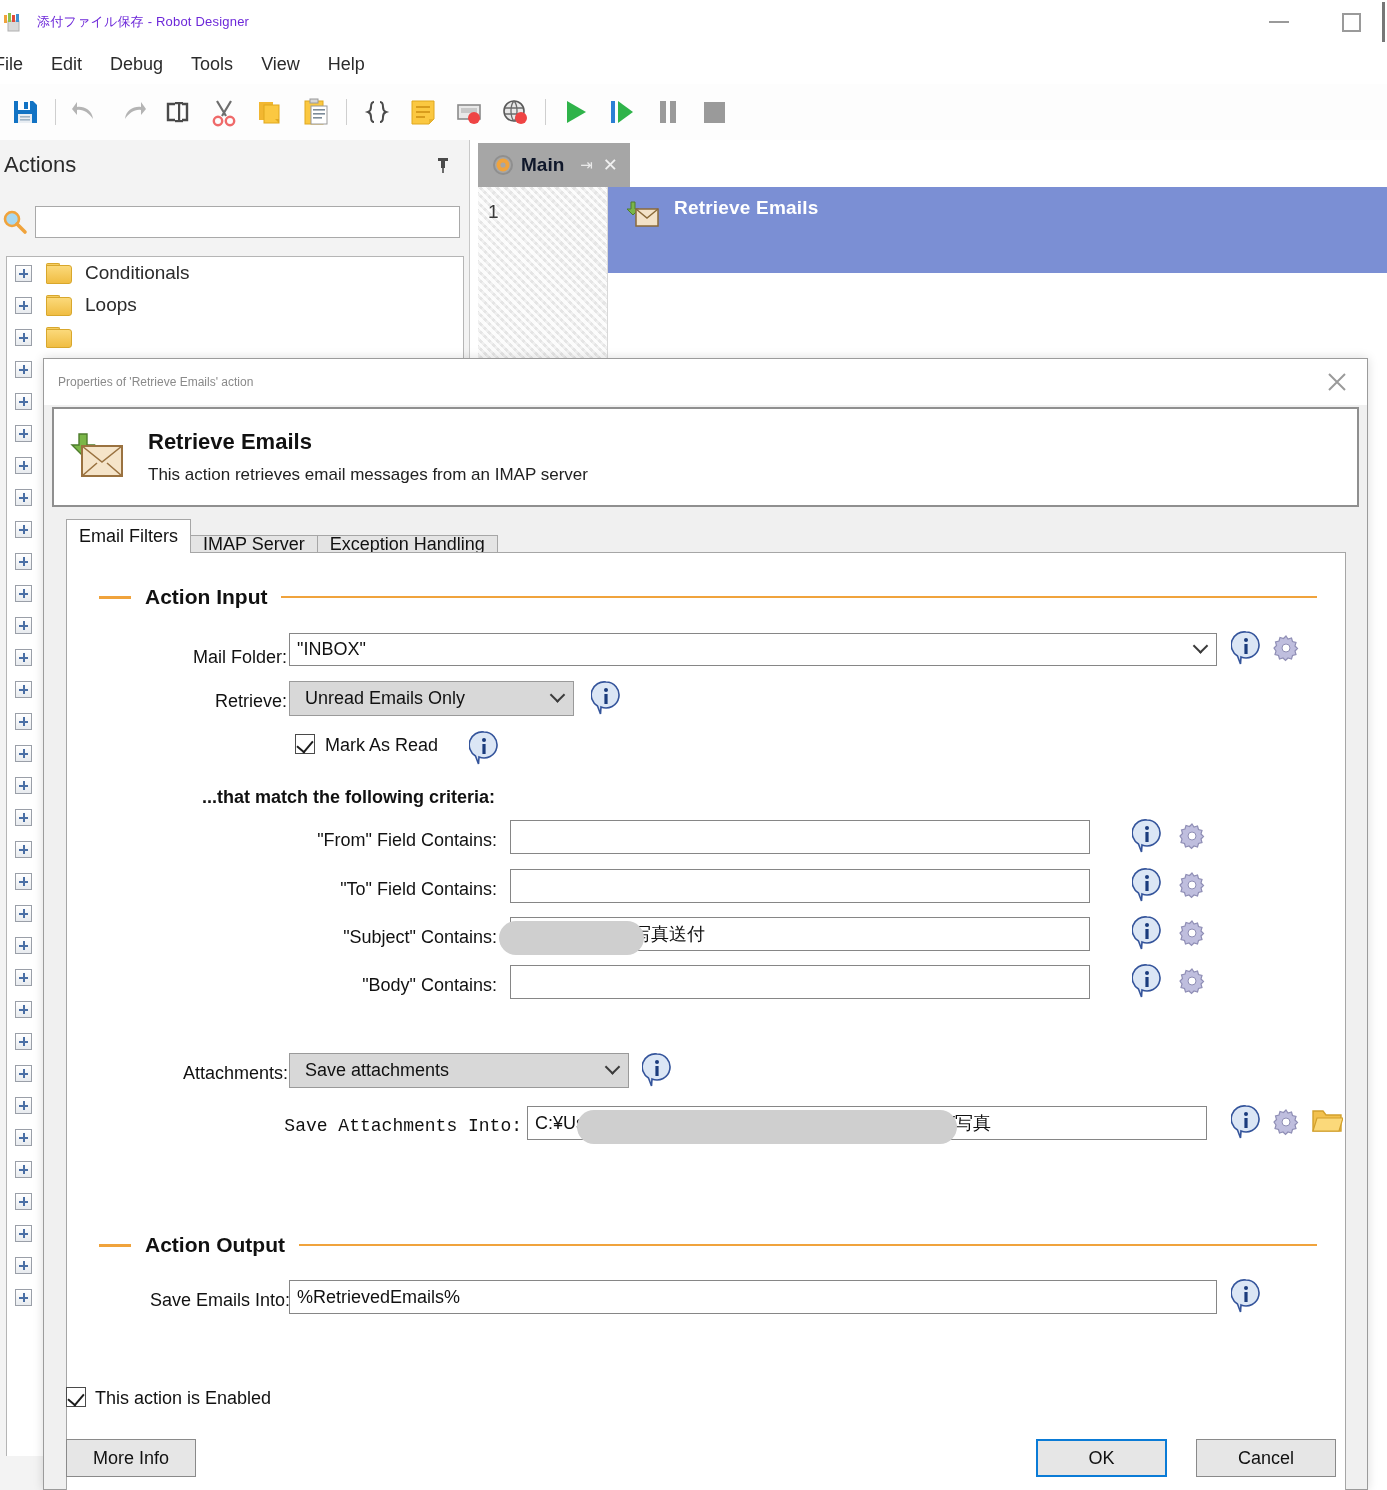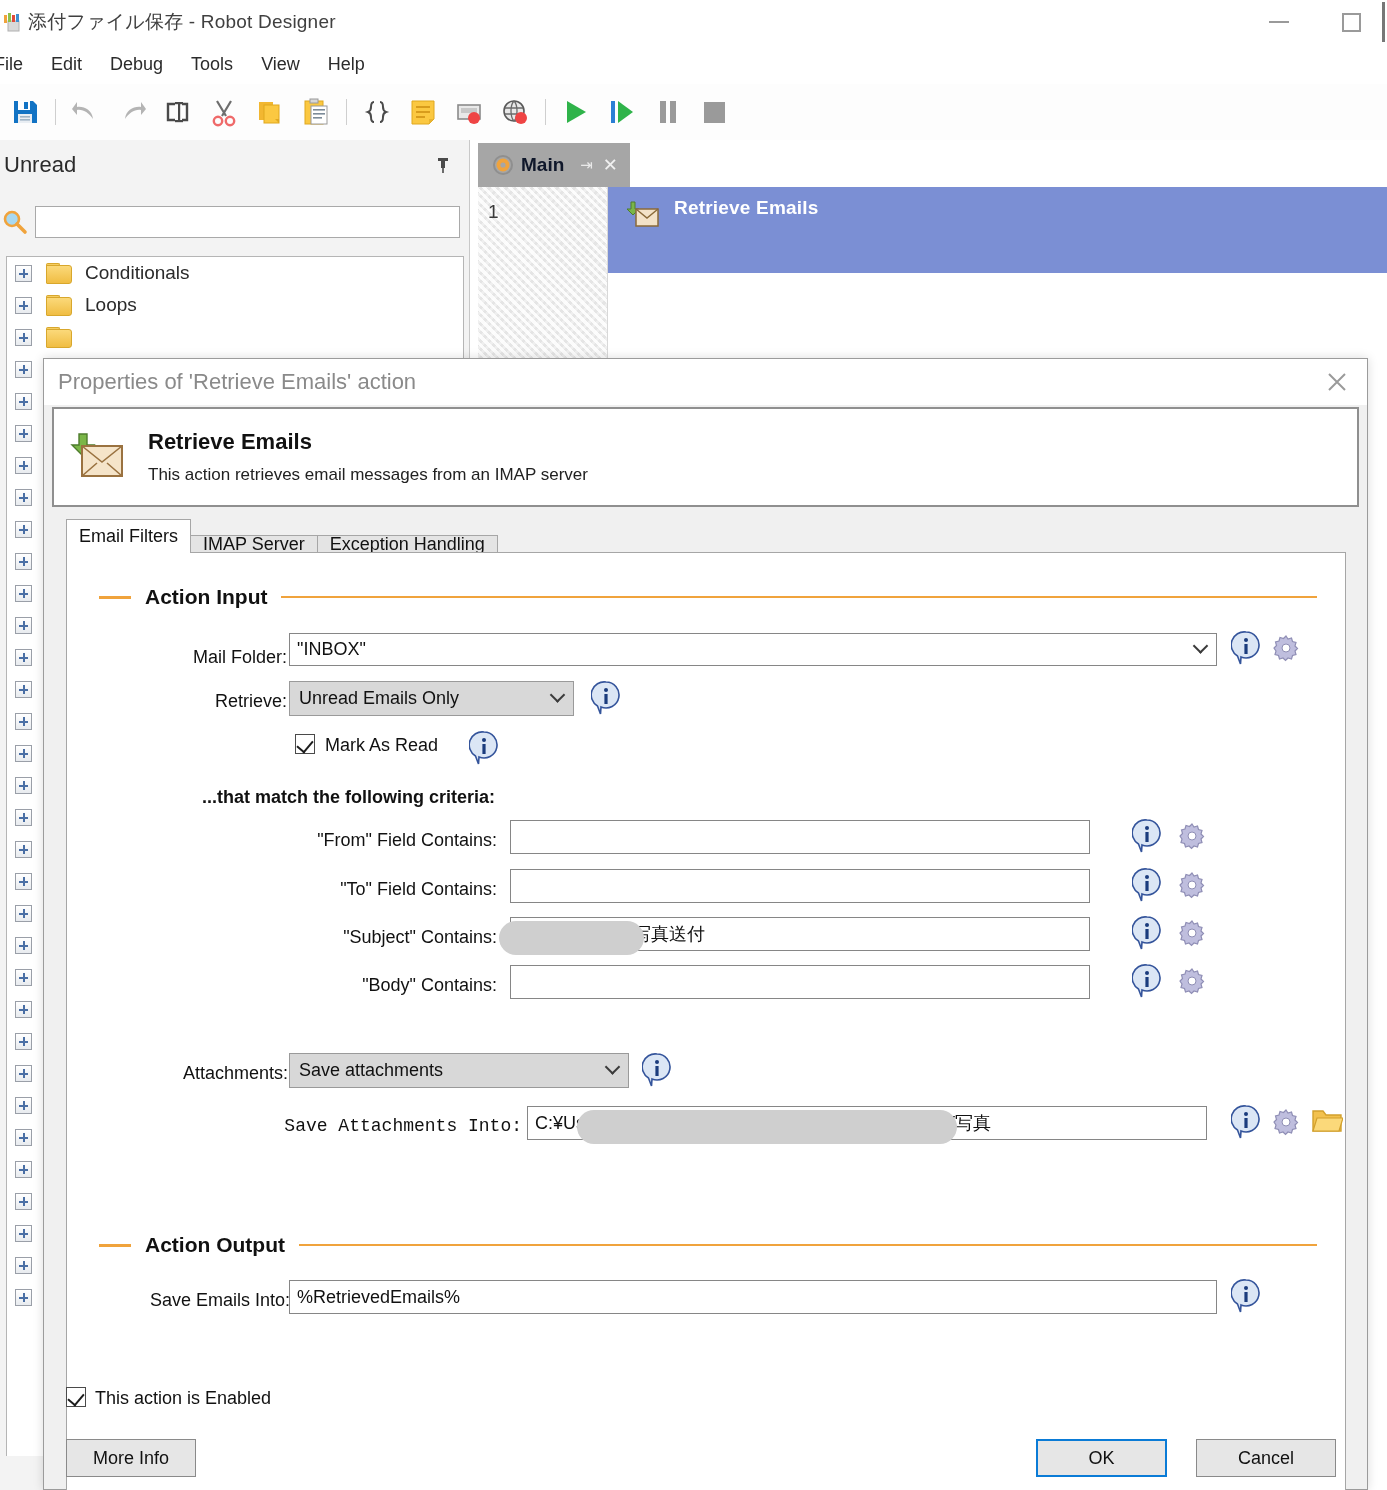--- a/index.html
+++ b/index.html
@@ -14,21 +14,21 @@
 
   
   #app-window { position:absolute; inset:0; background:#ffffff; }
 
   
   .titlebar {
     position:absolute; left:0; top:0; width:1387px; height:44px;
     background:#ffffff; display:flex; align-items:center;
   }
   .title-icon { width:22px; height:22px; margin-left:2px; position:relative; flex:none; }
-  .title-text { margin-left:4px; font-size:19px; color:#404040; letter-spacing:.2px; white-space:nowrap; }
+  .title-text { margin-left:13px; font-size:13px; color:#6d28d9; letter-spacing:.2px; white-space:nowrap; }
   .win-btns { position:absolute; right:0; top:0; height:44px; display:flex; }
   .win-btn { width:72px; height:44px; display:flex; align-items:center; justify-content:center; }
   .win-min { width:20px; height:2px; background:#9a9a9a; }
   .win-max { width:19px; height:19px; border:2px solid #9a9a9a; }
   .win-edge { position:absolute; right:2px; top:2px; width:3px; height:40px; background:#777; }
 
   
   .menubar { position:absolute; left:0; top:44px; width:1387px; height:40px; background:#fff; display:flex; align-items:center; }
   .menu-item { font-size:18px; color:#2b2b2b; padding:3px 14px; white-space:nowrap; }
   .menu-item:first-child { padding-left:0; margin-left:-6px; }
@@ -72,21 +72,21 @@
   .canvas { position:absolute; left:138px; top:47px; width:779px; height:1303px; background:#ffffff; }
   .step-row { position:absolute; left:0; top:0; width:779px; height:86px; background:#7b8fd4; display:flex; padding:10px 0 0 18px; }
   .step-icon { width:34px; height:30px; position:relative; flex:none; margin-top:4px; }
   .step-text { margin-left:14px; color:#ffffff; }
   .step-title { font-size:19px; font-weight:bold; letter-spacing:.2px; }
   .step-desc { font-size:17px; line-height:1.45; margin-top:3px; max-width:560px; }
 
   
   .dialog { position:absolute; left:43px; top:358px; width:1325px; height:1132px; background:#f0f0f0; border:1px solid #9b9b9b; box-shadow:0 0 10px rgba(0,0,0,.14); }
   .dlg-title { position:absolute; left:0; top:0; width:1323px; height:46px; background:#ffffff; display:flex; align-items:center; }
-  .dlg-title-text { margin-left:14px; font-size:22px; color:#8a8a8a; }
+  .dlg-title-text { margin-left:14px; font-size:12px; color:#8a8a8a; }
   .dlg-close { position:absolute; right:16px; top:9px; width:28px; height:28px; }
   .dlg-banner { position:absolute; left:8px; top:48px; width:1307px; height:100px; background:#ffffff; border:2px solid #8f8f8f; display:flex; align-items:center; }
   .banner-icon { width:56px; height:50px; margin-left:16px; position:relative; flex:none; }
   .banner-txt { margin-left:22px; }
   .banner-title { font-size:22px; font-weight:bold; color:#111; }
   .banner-sub { font-size:17px; color:#222; margin-top:10px; }
 
   .tabs { position:absolute; left:22px; top:162px; width:1280px; height:32px; display:flex; align-items:flex-end; }
   .tab { height:18px; padding:0 12px; display:flex; align-items:center; font-size:18px; color:#111;
          border:1px solid #a6a6a6; border-bottom:none; background:#e4e4e4; margin-right:-1px; }
@@ -94,21 +94,21 @@
 
   .tabpanel { position:absolute; left:22px; top:193px; width:1280px; height:1158px; background:#ffffff; border:1px solid #a6a6a6; }
 
   .section { position:absolute; display:flex; align-items:center; }
   .sec-dash { width:32px; height:3px; background:#f0a33c; flex:none; }
   .sec-label { margin:0 14px; font-size:21px; font-weight:bold; color:#111; white-space:nowrap; }
   .sec-line { flex:1; height:2px; background:#f0a33c; }
 
   .lbl { position:absolute; font-size:18px; color:#111; text-align:right; white-space:nowrap; }
   .txtbox { position:absolute; background:#ffffff; border:1px solid #868686; display:flex; align-items:center; padding-left:7px; font-size:18px; color:#111; }
-  .combo { position:absolute; background:#d8d8d8; border:1px solid #9a9a9a; display:flex; align-items:center; padding-left:9px; font-size:18px; color:#111; }
+  .combo { position:absolute; background:#d8d8d8; border:1px solid #9a9a9a; display:flex; align-items:center; padding-left:15px; font-size:18px; color:#111; }
   .caret { position:absolute; right:10px; top:50%; margin-top:-4px; width:11px; height:11px;
            border-right:2px solid #3b3b3b; border-bottom:2px solid #3b3b3b; transform:translateY(-50%) rotate(45deg); }
   .cbox { position:absolute; width:20px; height:20px; border:1px solid #4a4a4a; background:#fff; }
   .cbox:after { content:""; position:absolute; left:4px; top:2px; width:8px; height:13px;
                 border-right:2px solid #1c1c1c; border-bottom:2px solid #1c1c1c; transform:rotate(40deg); }
   .cb-label { position:absolute; font-size:18px; color:#111; white-space:nowrap; }
   .redact { position:absolute; background:#cfcfcf; border-radius:28px; }
 
   .btn { position:absolute; background:#e6e6e6; border:1px solid #8a8a8a; display:flex; align-items:center; justify-content:center; font-size:18px; color:#111; }
   .btn.primary { border:2px solid #0a7bd6; background:#e6e6e6; }
@@ -261,21 +261,21 @@
     </div>
     <div class="tb">
       <svg width="30" height="30" viewBox="0 0 30 30">
           <rect x="5" y="5" width="21" height="21" fill="#9a9a9a"></rect>
         </svg>
     </div>
   </div>
 
   <div class="actions-panel">
     <div class="actions-head">
-      <span class="actions-title">Unread</span>
+      <span class="actions-title">Actions</span>
       <span class="pin-icon">
         <svg width="18" height="18" viewBox="0 0 18 18">
           <rect x="4" y="2" width="10" height="3" fill="#4a4a4a"></rect>
           <rect x="7" y="5" width="4" height="7" fill="#4a4a4a"></rect>
           <rect x="8.2" y="12" width="1.6" height="5" fill="#4a4a4a"></rect>
         </svg>
       </span>
     </div>
 
     <div class="search-row">

